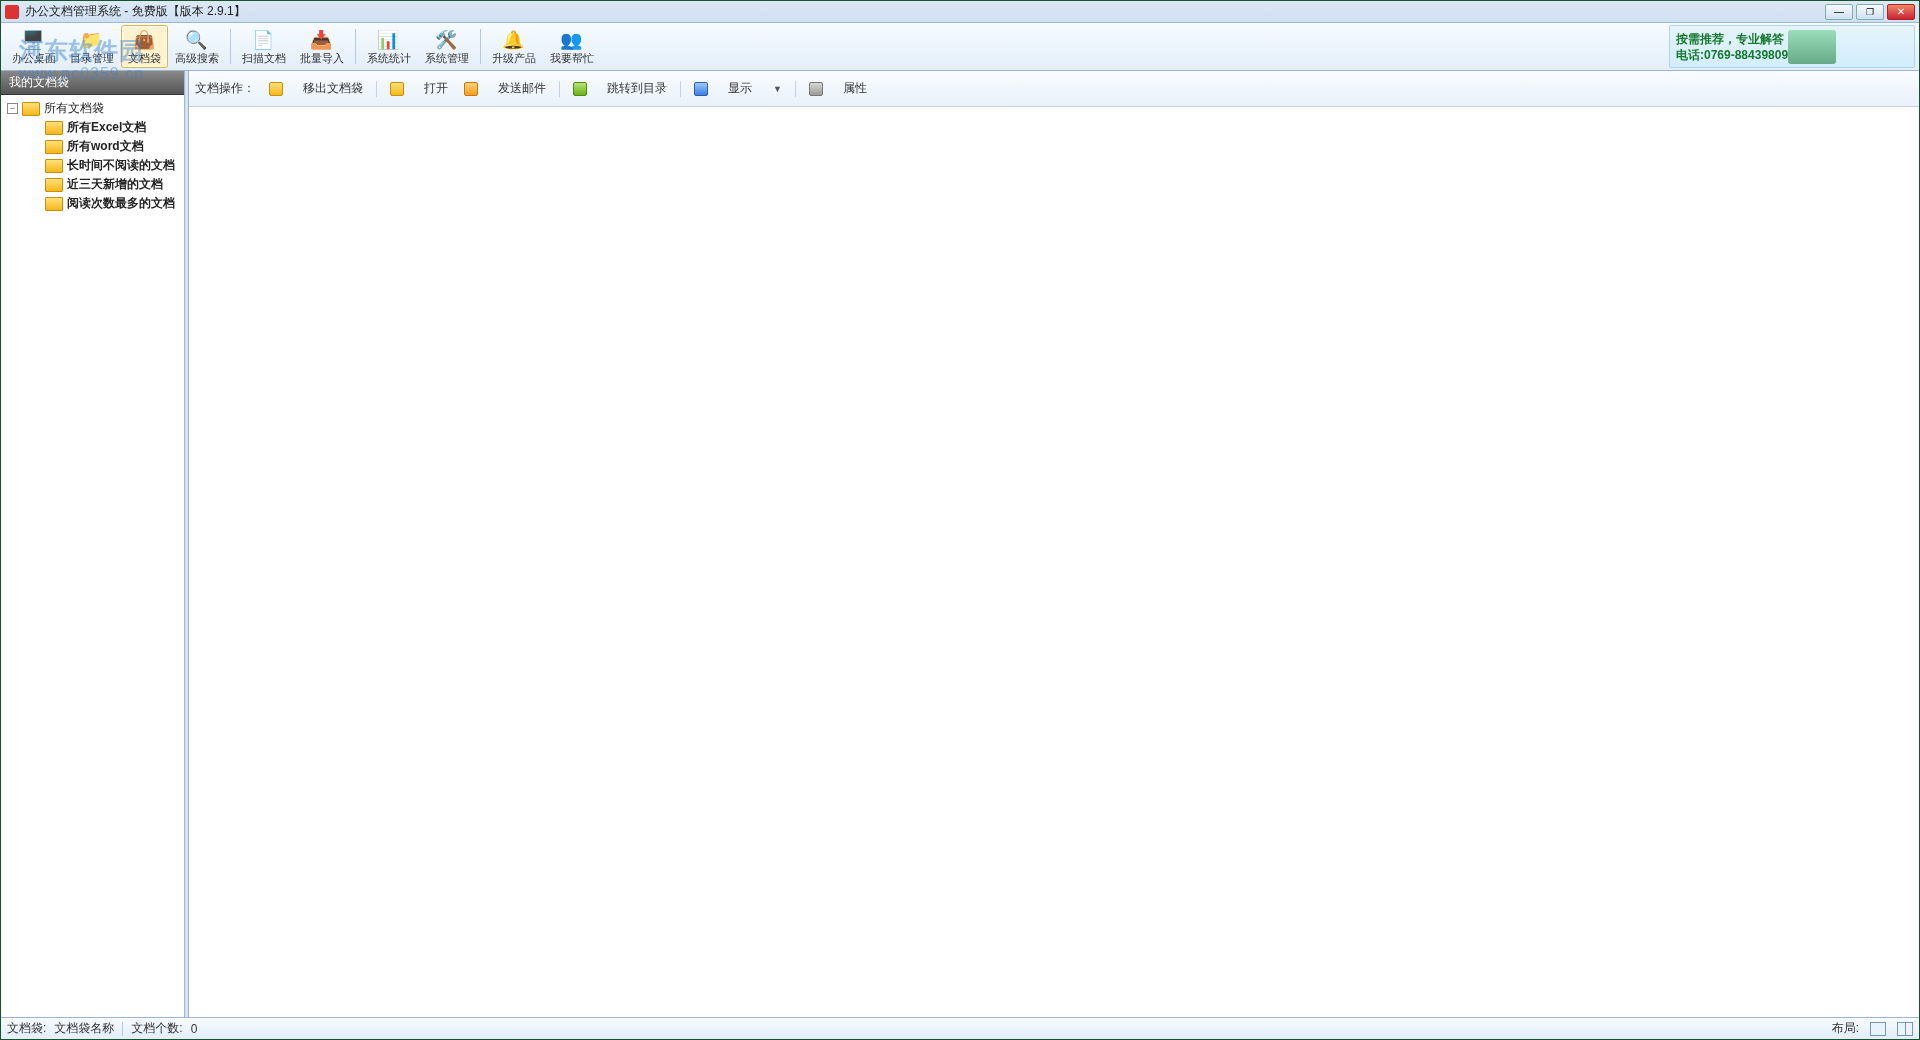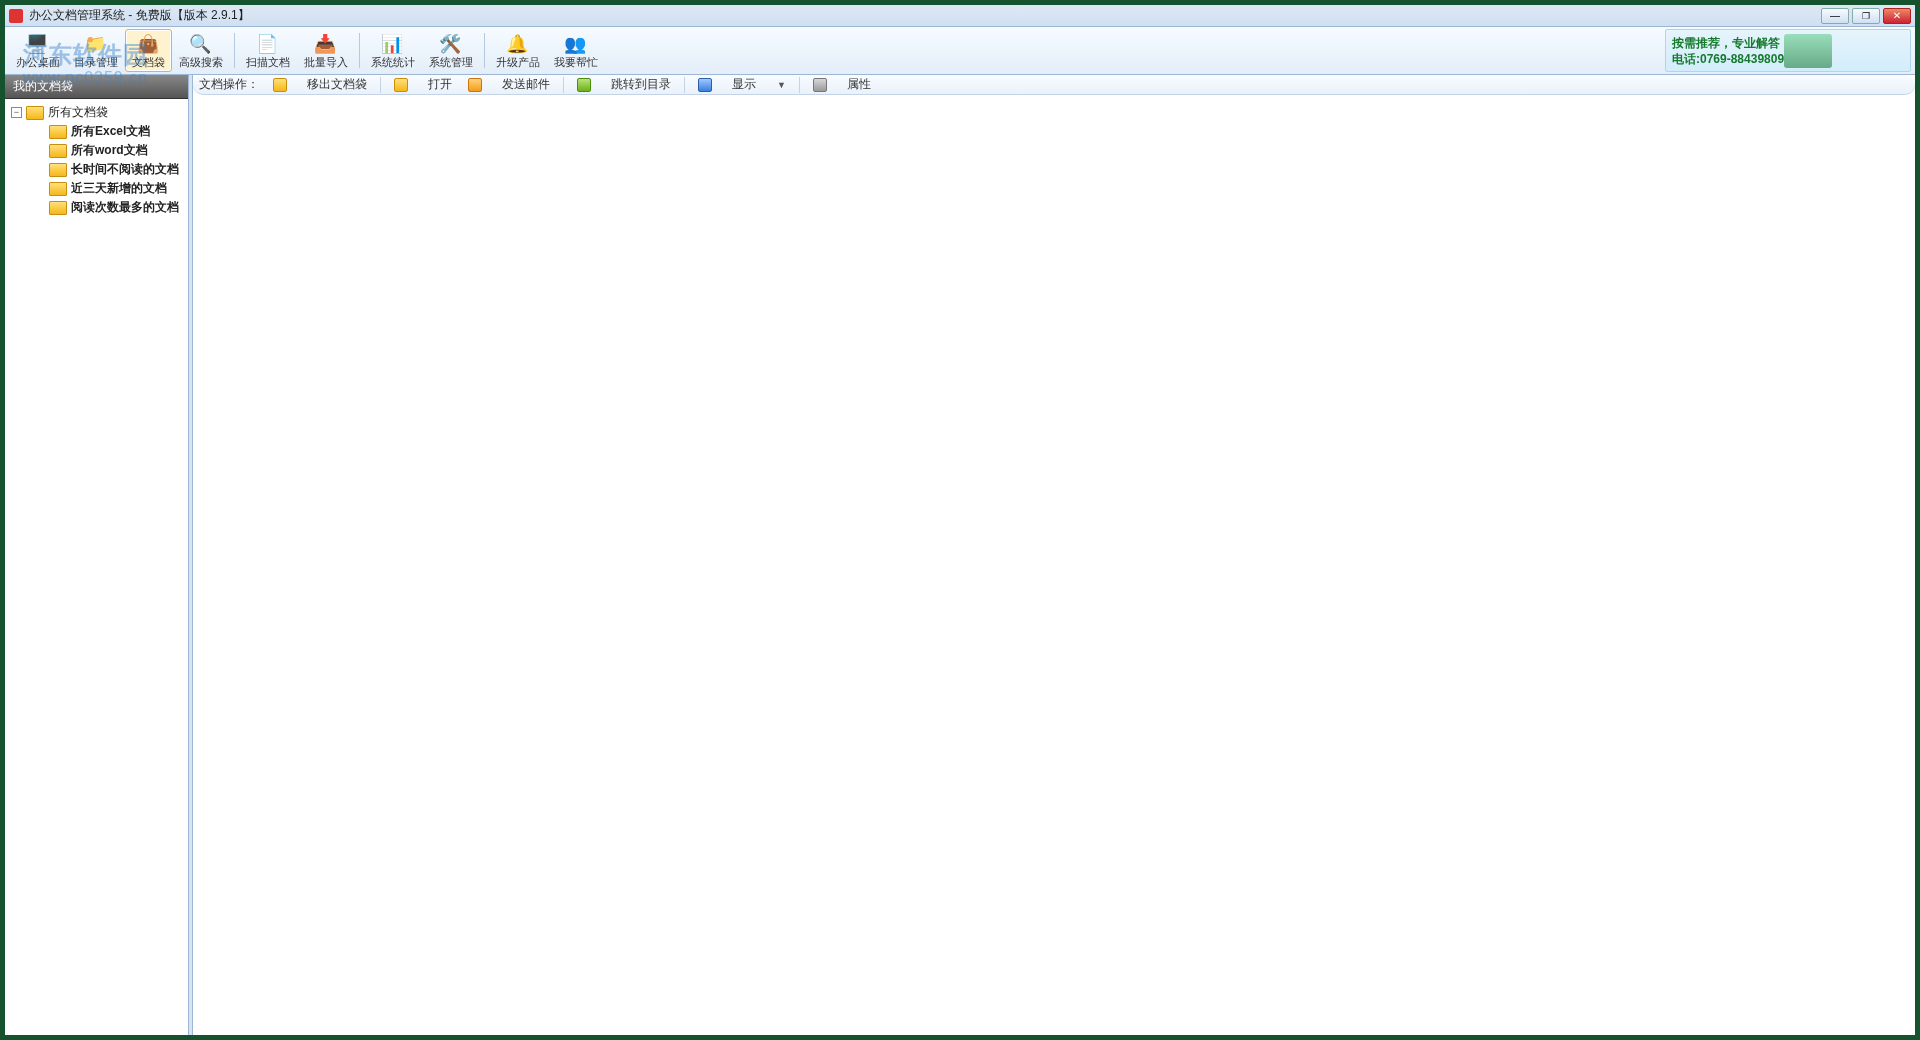--- a/index.html
+++ b/index.html
@@ -1,17 +1,17 @@
 <!DOCTYPE html>
 <html><head>
 <meta charset="utf-8">
 <style>
   * { box-sizing: border-box; margin: 0; padding: 0; }
   html, body { width: 100%; height: 100%; font-family: "Microsoft YaHei", "SimSun", Arial, sans-serif; font-size: 12px; overflow: hidden; background: #fff; }
-  .app { display: flex; flex-direction: column; height: 100vh; border: 5px solid #14532d; }
+  .app { display: flex; flex-direction: column; height: 100vh; border: 1px solid #14532d; }
   
   .titlebar { height: 22px; background: linear-gradient(#dde8f5, #cfe0f2); display: flex; align-items: center; padding: 0 4px; border-bottom: 1px solid #9cb6d3; }
   .titlebar .app-icon { width: 14px; height: 14px; background: #d33; border-radius: 2px; margin-right: 6px; }
   .titlebar .title { flex: 0 0 auto; font-size: 12px; color: #222; }
   .titlebar .spacer { flex: 1; }
   .winbtns { display: flex; gap: 3px; }
   .winbtn { width: 28px; height: 16px; border: 1px solid #8aa; border-radius: 2px; display: flex; align-items: center; justify-content: center; font-size: 10px; background: linear-gradient(#f7fbff,#cfe0f2); cursor: pointer; }
   .winbtn.min::before { content: "—"; }
   .winbtn.max { font-size: 9px; }
   .winbtn.max::before { content: "❐"; }
@@ -37,21 +37,21 @@
   .pane-header { height: 24px; background: linear-gradient(#888,#555); color: #fff; font-size: 12px; display: flex; align-items: center; padding: 0 8px; border-bottom: 1px solid #333; }
   .tree { flex: 1; background: #fff; padding: 4px 0; overflow: auto; }
   .tree-row { display: flex; align-items: center; height: 19px; padding-left: 6px; cursor: pointer; white-space: nowrap; }
   .tree-row.child { padding-left: 44px; font-weight: bold; }
   .exp { width: 11px; height: 11px; border: 1px solid #8a8a8a; display: inline-flex; align-items: center; justify-content: center; font-size: 9px; line-height: 1; margin-right: 4px; color: #555; background: #fff; }
   .ficon { width: 18px; height: 16px; margin-right: 4px; display: inline-flex; align-items: center; justify-content: center; }
   .ficon::before { content: ""; width: 16px; height: 12px; background: linear-gradient(#ffe07a,#f5b71a); border: 1px solid #c98f0c; border-radius: 1px; display: block; }
   .tree-label { font-size: 12px; color: #222; }
   .splitter { width: 4px; background: #d7e3f1; cursor: col-resize; border-right: 1px solid #9cb6d3; }
   .main { flex: 1; display: flex; flex-direction: column; min-width: 0; }
-  .docbar { height: 20px; background: linear-gradient(#f9fcff,#e9f1fa); border-bottom: 1px solid #c4d4e6; display: flex; align-items: center; padding: 0 6px; gap: 4px; font-size: 12px; color: #333; border-radius: 11px; }
+  .docbar { height: 36px; background: linear-gradient(#f9fcff,#e9f1fa); border-bottom: 1px solid #c4d4e6; display: flex; align-items: center; padding: 0 6px; gap: 4px; font-size: 12px; color: #333; }
   .docbar .lbl { margin-right: 4px; }
   .docbtn { display: inline-flex; align-items: center; gap: 20px; padding: 1px 5px; border: 1px solid transparent; border-radius: 2px; cursor: pointer; justify-content: space-between; }
   .docbtn .i { width: 14px; height: 14px; border-radius: 2px; display: inline-block; }
   .i-move { background: linear-gradient(#ffe07a,#f5b71a); border: 1px solid #c98f0c; }
   .i-open { background: linear-gradient(#ffe07a,#f5b71a); border: 1px solid #c98f0c; }
   .i-mail { background: linear-gradient(#ffd37a,#f59b1a); border: 1px solid #c9760c; }
   .i-jump { background: linear-gradient(#b9e27a,#6ab21a); border: 1px solid #4c8f0c; }
   .i-view { background: linear-gradient(#9ec9ff,#3b7fe0); border: 1px solid #2b5fa8; }
   .i-prop { background: linear-gradient(#d7d7d7,#9a9a9a); border: 1px solid #777; }
   .vsep { width: 1px; height: 16px; background: #c4d4e6; margin: 0 3px; }
@@ -215,13 +215,24 @@
 
         <span class="docbtn">
           <span class="i i-prop"></span>
           <span>属性</span>
         </span>
       </div>
       <div class="content"></div>
     </div>
   </div>
 
+  <div class="statusbar">
+    <span>文档袋:</span>
+    <span>文档袋名称</span>
+    <span class="sep"></span>
+    <span>文档个数:</span>
+    <span>0</span>
+    <span class="grow"></span>
+    <span>布局:</span>
+    <span class="layout-icon"></span>
+    <span class="layout-icon cols"></span>
+  </div>
 </div>
 
 </body></html>

